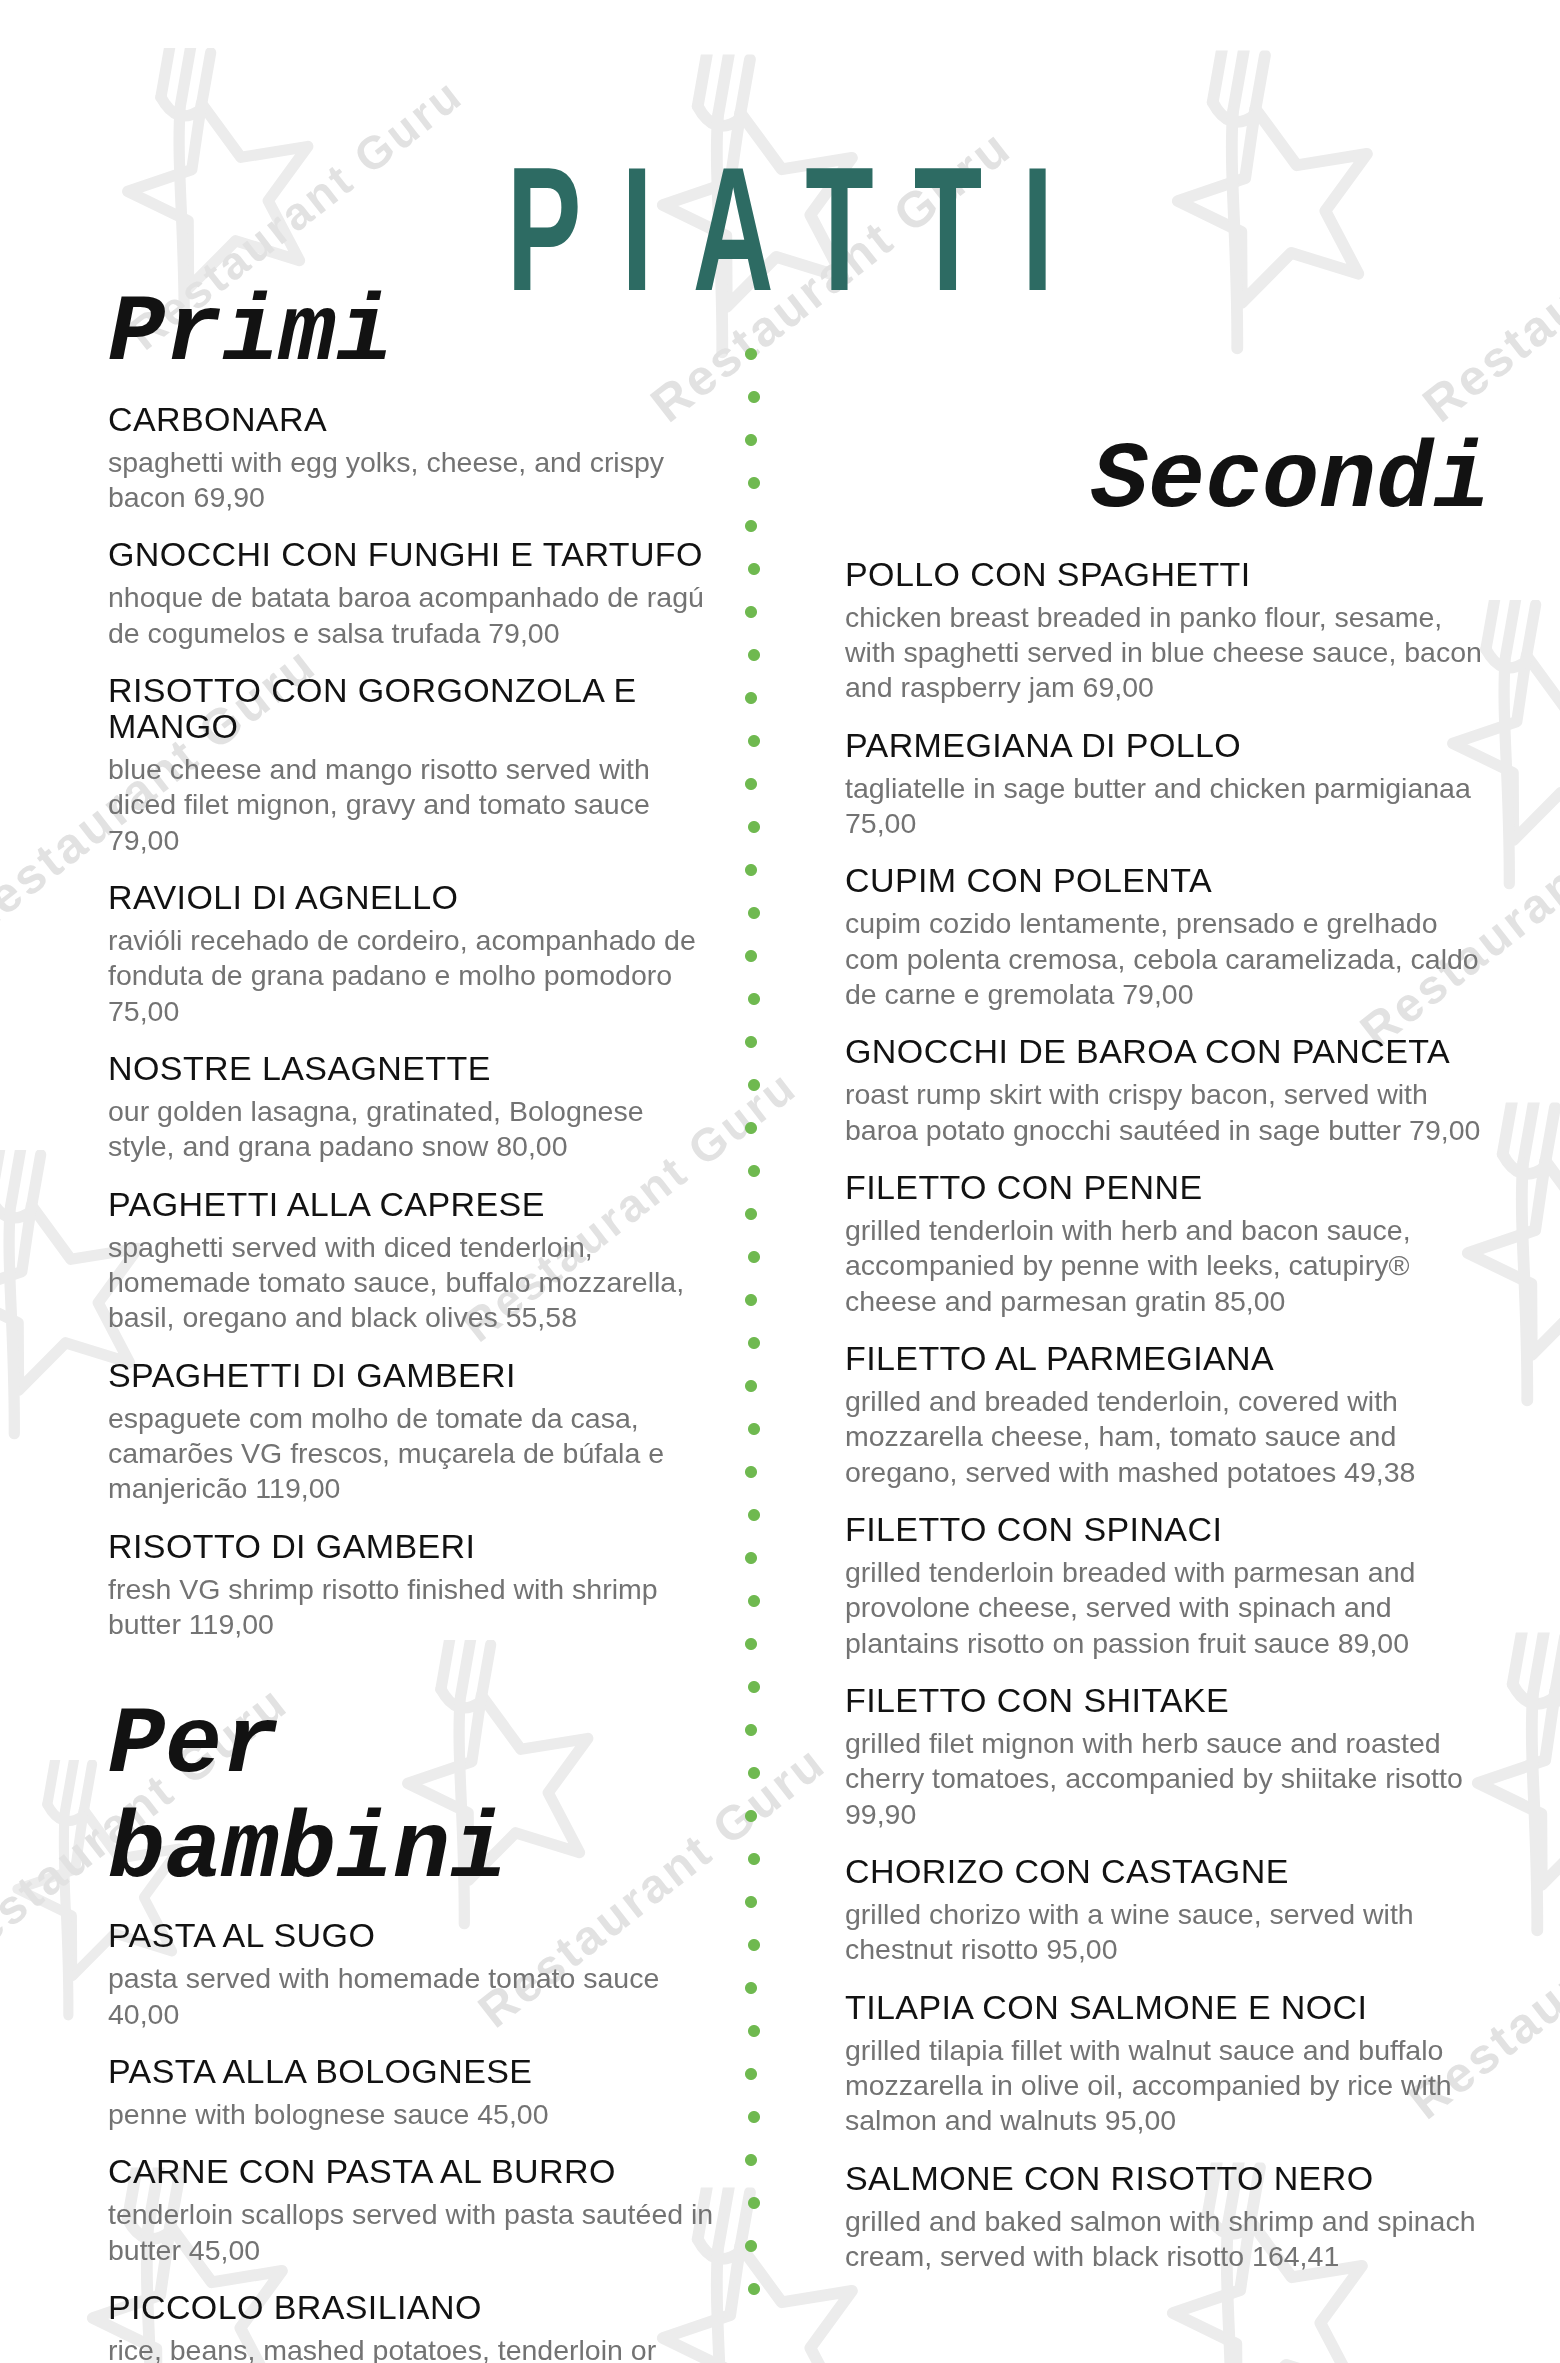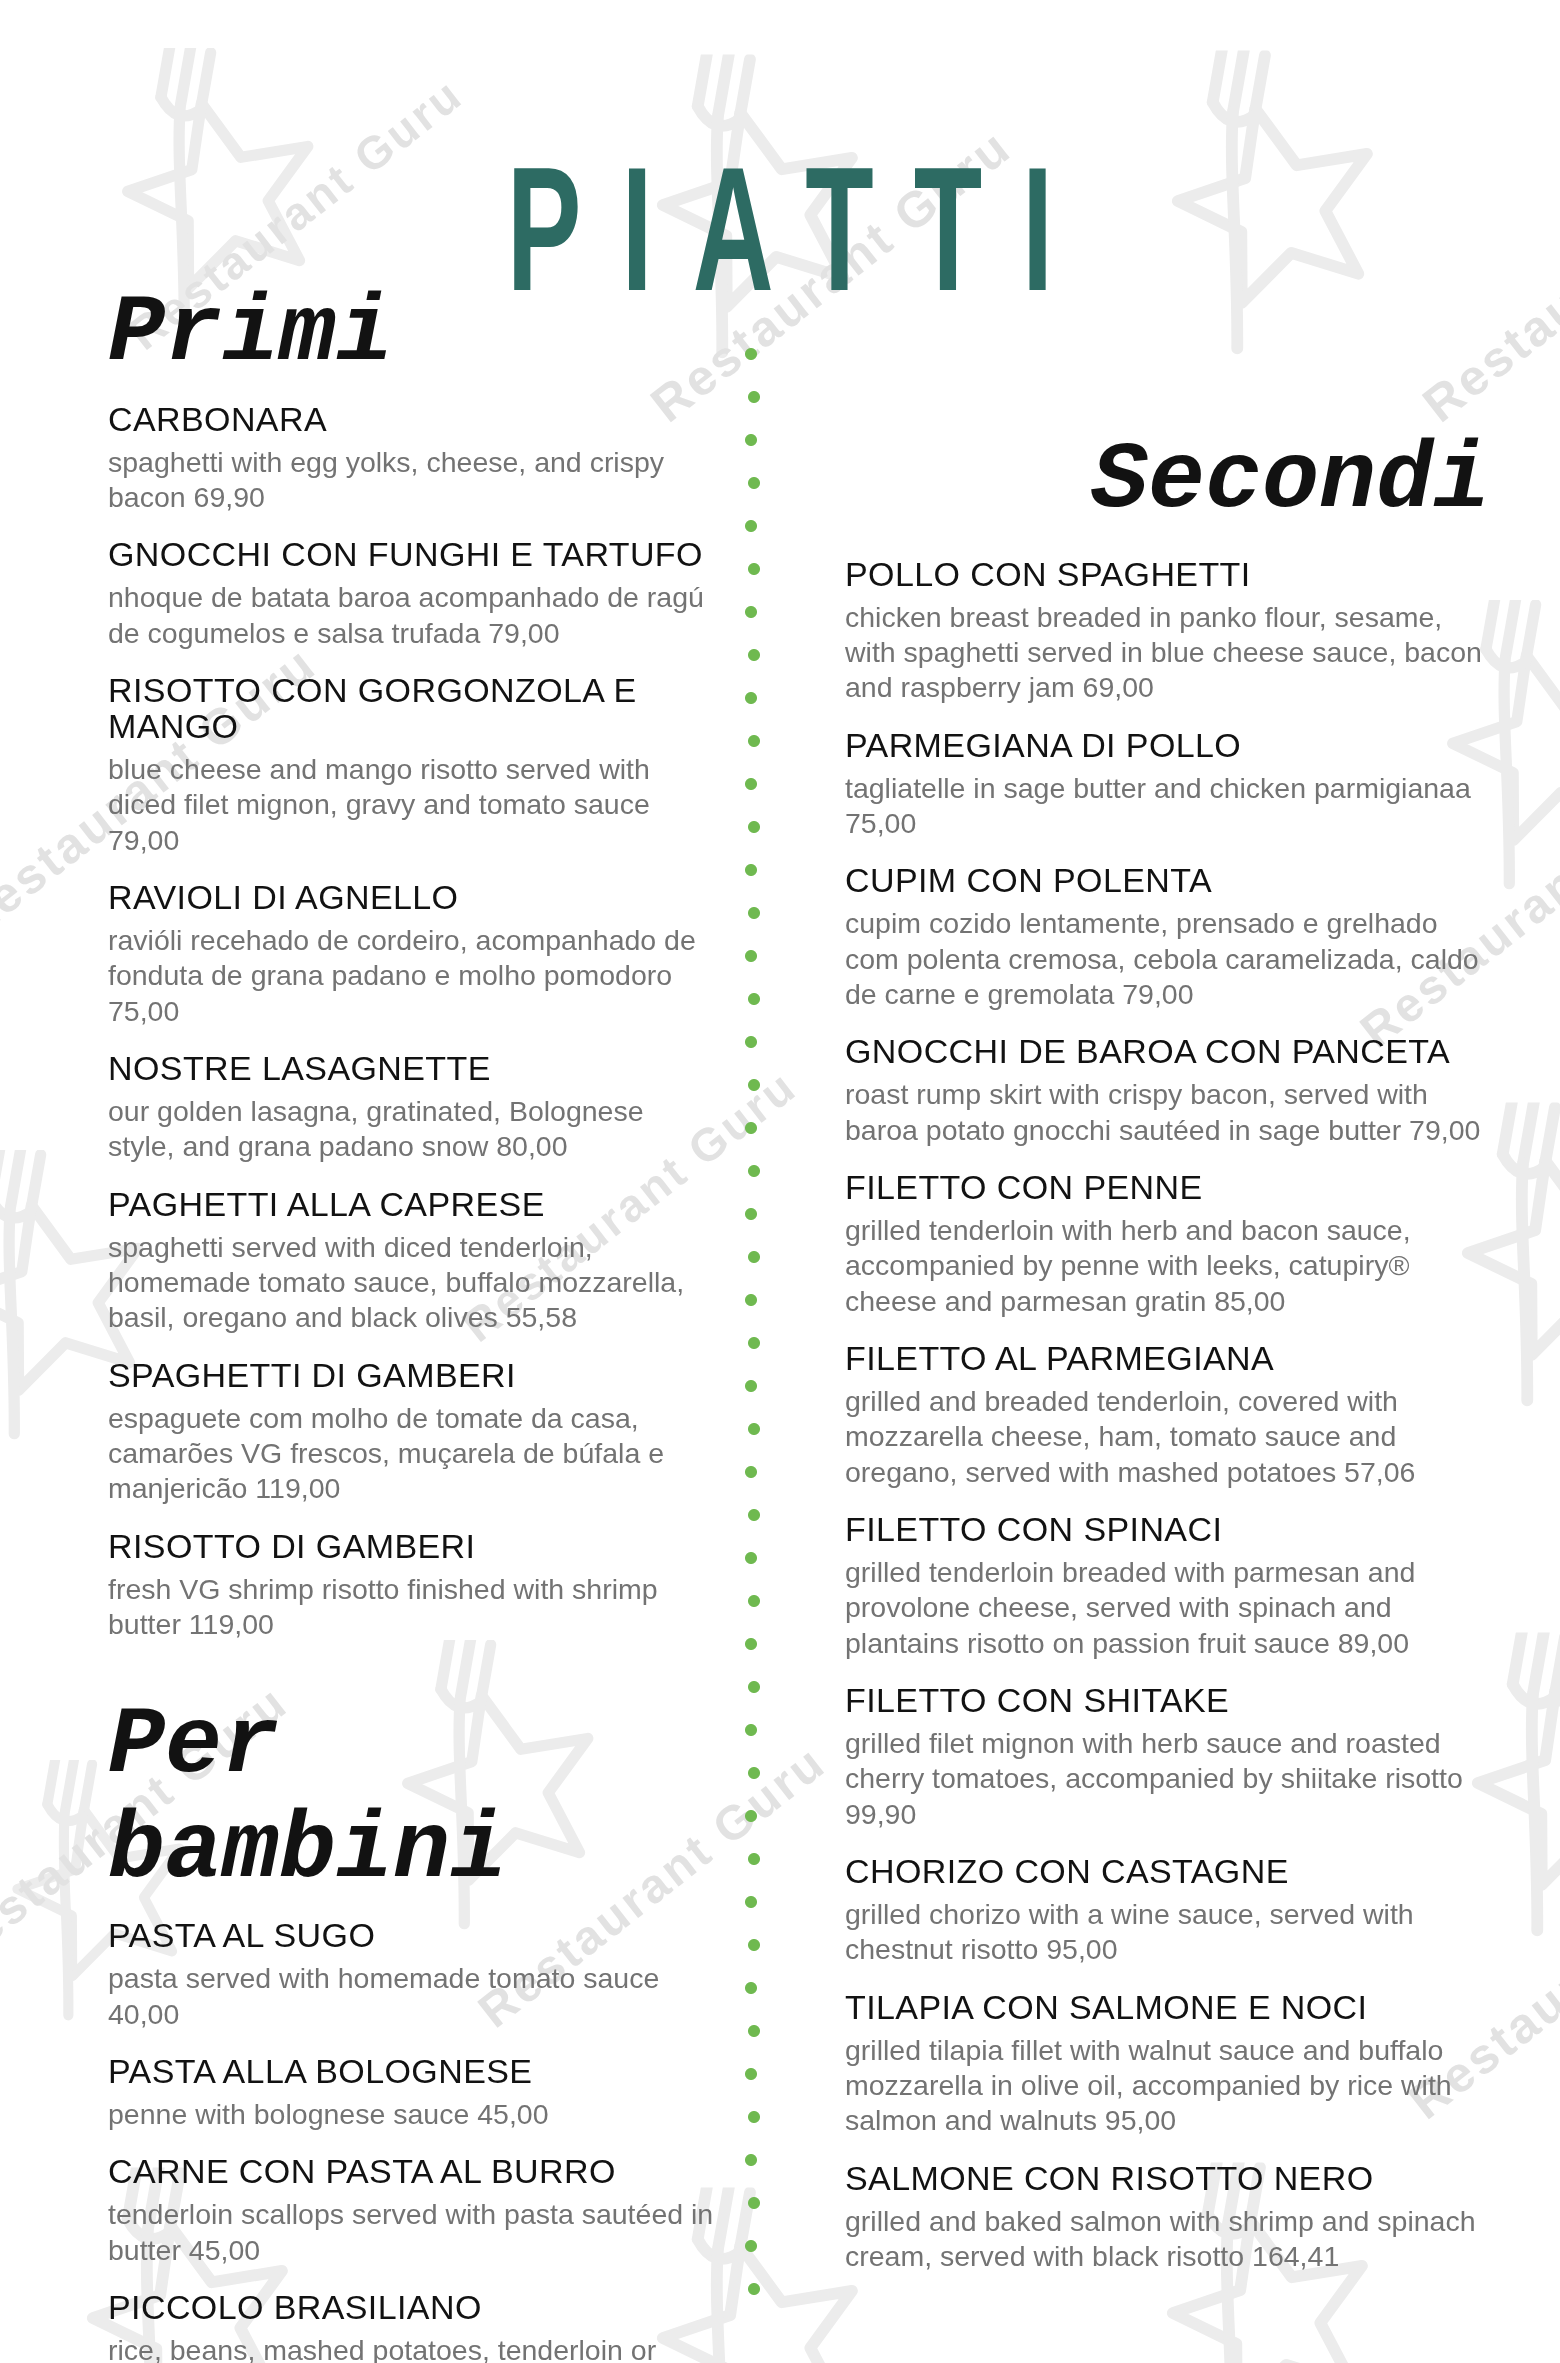--- a/index.html
+++ b/index.html
@@ -331,21 +331,21 @@
         <div class="menu-item">
           <h3 class="item-name">GNOCCHI DE BAROA CON PANCETA</h3>
           <p class="item-desc">roast rump skirt with crispy bacon, served with baroa potato gnocchi sautéed in sage butter 79,00</p>
         </div>
         <div class="menu-item">
           <h3 class="item-name">FILETTO CON PENNE</h3>
           <p class="item-desc">grilled tenderloin with herb and bacon sauce, accompanied by penne with leeks, catupiry® cheese and parmesan gratin  85,00</p>
         </div>
         <div class="menu-item">
           <h3 class="item-name">FILETTO AL PARMEGIANA</h3>
-          <p class="item-desc">grilled and breaded tenderloin, covered with mozzarella cheese, ham, tomato sauce and oregano, served with mashed potatoes  57,06</p>
+          <p class="item-desc">grilled and breaded tenderloin, covered with mozzarella cheese, ham, tomato sauce and oregano, served with mashed potatoes  49,38</p>
         </div>
         <div class="menu-item">
           <h3 class="item-name">FILETTO CON SPINACI</h3>
           <p class="item-desc">grilled tenderloin breaded with parmesan and provolone cheese, served with spinach and plantains risotto on passion fruit sauce  89,00</p>
         </div>
         <div class="menu-item">
           <h3 class="item-name">FILETTO CON SHITAKE</h3>
           <p class="item-desc">grilled filet mignon with herb sauce and roasted cherry tomatoes, accompanied by shiitake risotto 99,90</p>
         </div>
         <div class="menu-item">

